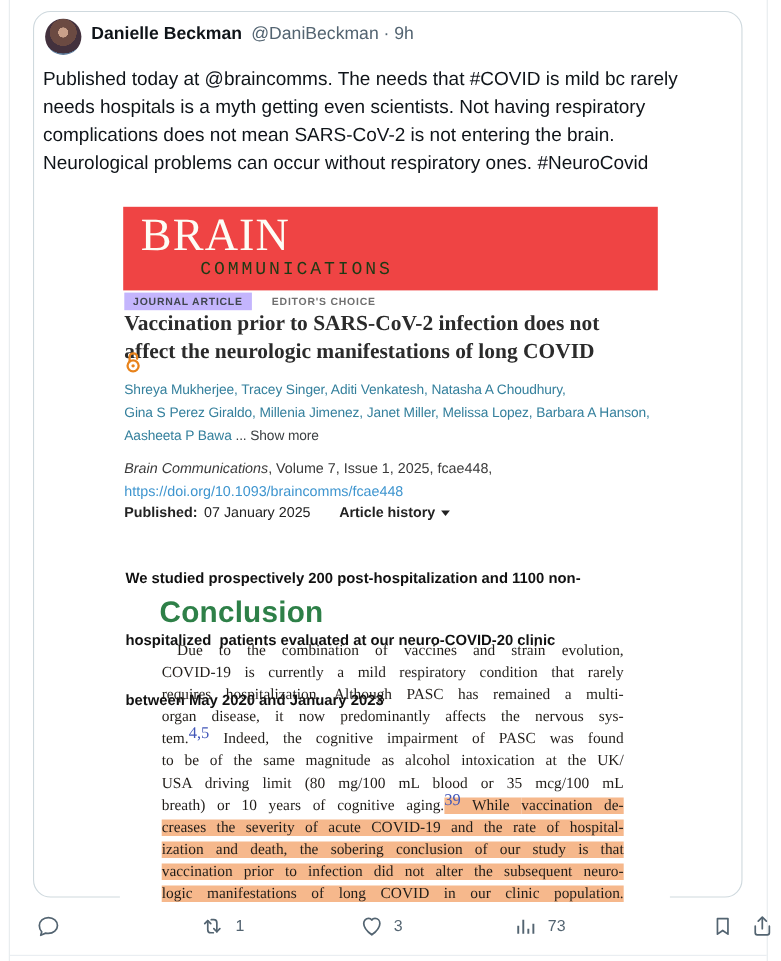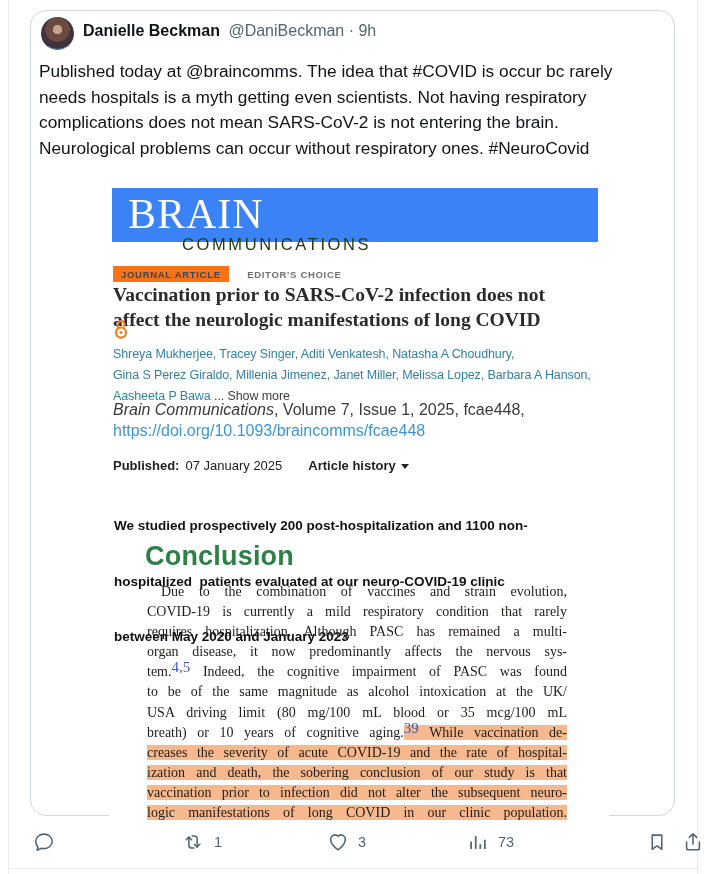--- a/index.html
+++ b/index.html
@@ -12,31 +12,31 @@
   
   .card{position:absolute;left:30px;top:10px;width:645px;height:806px;border:1px solid #cfd9de;border-radius:16px;background:#fff;box-sizing:border-box;}
   .avatar{position:absolute;left:10px;top:6px;width:33px;height:33px;border-radius:50%;
     background:radial-gradient(circle at 50% 38%, #c9a08a 0 17%, #6b4a42 18% 46%, #43313d 47% 72%, #5d7a99 73%);}
   .tw-header{position:absolute;left:52px;top:11px;font-size:16px;white-space:nowrap;}
   .tw-name{font-weight:bold;color:#0f1419;}
   .tw-handle{color:#536471;margin-left:4px;font-weight:normal;}
   .tw-text{position:absolute;left:8px;top:48px;width:628px;color:#0f1419;font-size:17.3px;line-height:25.5px;}
   
   .article{position:absolute;left:78px;top:176px;width:500px;height:642px;background:#fff;}
-  .banner{position:absolute;left:3px;top:1px;width:486px;height:54px;background:#3b82f6;}
+  .banner{position:absolute;left:3px;top:1px;width:486px;height:76px;background:#ef4444;}
   .brain{position:absolute;left:16px;top:2px;font-family:"Liberation Serif",serif;font-size:42px;color:#fdfdf6;letter-spacing:1px;}
-  .comms{position:absolute;left:70px;top:47px;font-family:Liberation Sans, sans-serif;font-size:16.5px;color:#1d3a14;letter-spacing:2.6px;}
+  .comms{position:absolute;left:70px;top:47px;font-family:Liberation Mono, monospace;font-size:16.5px;color:#1d3a14;letter-spacing:2.6px;}
   .badge-row{position:absolute;left:4px;top:77px;height:16px;white-space:nowrap;}
-  .ja-badge{display:inline-block;background:#f97316;color:#40454f;font-size:9.5px;font-weight:bold;letter-spacing:.7px;padding:3px 8px 2px 8px;}
+  .ja-badge{display:inline-block;background:#c4b5fd;color:#40454f;font-size:9.5px;font-weight:bold;letter-spacing:.7px;padding:3px 8px 2px 8px;}
   .ec-label{display:inline-block;color:#707070;font-size:9.5px;font-weight:bold;letter-spacing:.7px;margin-left:14px;}
   .a-title{position:absolute;left:4px;top:95px;font-family:"Liberation Serif",serif;font-weight:bold;font-size:19.5px;line-height:25px;color:#2b2b2b;white-space:nowrap;}
   .oa-icon{position:absolute;left:4px;top:132px;}
   .authors{position:absolute;left:4px;top:157px;font-size:12.5px;line-height:21px;color:#35809d;white-space:nowrap;letter-spacing:-.1px;}
   .show-more{color:#3c4043;margin-top:24px;}
-  .citation{position:absolute;left:4px;top:212px;font-size:16px;line-height:21px;color:#3a3a3a;white-space:nowrap;}
+  .citation{position:absolute;left:4px;top:228px;font-size:13px;line-height:21px;color:#3a3a3a;white-space:nowrap;}
   .doi{color:#3e95cf;}
   .pub-row{position:absolute;left:4px;top:271px;font-size:13px;color:#222;white-space:nowrap;}
   .pub-label{font-weight:bold;margin-right:6px;margin-top:16px;}
   .hist-label{font-weight:bold;margin-left:26px;}
   .caret{display:inline-block;width:0;height:0;border-left:4px solid transparent;border-right:4px solid transparent;border-top:5px solid #222;margin-left:5px;vertical-align:1px;}
   .statement{position:absolute;left:5px;top:293px;font-weight:bold;font-size:13.5px;line-height:18.5px;color:#111;white-space:pre-wrap;}
   .concl-h{position:absolute;left:36px;top:354px;font-weight:bold;font-size:27px;color:#2e8048;letter-spacing:.2px;}
   .para{position:absolute;left:38px;top:395px;width:420px;font-family:"Liberation Serif",serif;font-size:14px;line-height:20.1px;color:#211d19;}
   .cl{text-align:justify;text-align-last:justify;}
   .cl.indent{padding-left:14px;}
@@ -54,21 +54,21 @@
 <div class="rail rail-left"></div>
 <div class="rail rail-right"></div>
 
 <div class="card">
   <div class="avatar"></div>
   <div class="tw-header">
     <span class="tw-name">Danielle Beckman</span>
     <span class="tw-handle">@DaniBeckman · 9h</span>
   </div>
   <div class="tw-text">
-    <div>Published today at @braincomms. The idea that #COVID is occur bc rarely</div>
+    <div>Published today at @braincomms. The needs that #COVID is mild bc rarely</div>
     <div>needs hospitals is a myth getting even scientists. Not having respiratory</div>
     <div>complications does not mean SARS-CoV-2 is not entering the brain.</div>
     <div>Neurological problems can occur without respiratory ones. #NeuroCovid</div>
   </div>
 
   <div class="article">
     <div class="banner">
       <div class="brain">BRAIN</div>
       <div class="comms">COMMUNICATIONS</div>
     </div>
@@ -94,21 +94,21 @@
     </div>
     <div class="citation">
       <div><em>Brain Communications</em><span>, Volume 7, Issue 1, 2025, fcae448,</span></div>
       <div class="doi">https://doi.org/10.1093/braincomms/fcae448</div>
     </div>
     <div class="pub-row">
       <span class="pub-label">Published:</span><span>07 January 2025</span><span class="hist-label">Article history</span><span class="caret"></span>
     </div>
     <div class="statement">
       <div>We studied prospectively 200 post-hospitalization and 1100 non-</div>
-      <div>hospitalized  patients evaluated at our neuro-COVID-19 clinic</div>
+      <div>hospitalized  patients evaluated at our neuro-COVID-20 clinic</div>
       <div>between May 2020 and January 2023</div>
     </div>
     <div class="concl-h">Conclusion</div>
     <div class="para">
       <div class="cl indent">Due to the combination of vaccines and strain evolution,</div>
       <div class="cl">COVID-19 is currently a mild respiratory condition that rarely</div>
       <div class="cl">requires hospitalization. Although PASC has remained a multi-</div>
       <div class="cl">organ disease, it now predominantly affects the nervous sys-</div>
       <div class="cl"><span>tem.</span><sup>4,5</sup><span> Indeed, the cognitive impairment of PASC was found</span></div>
       <div class="cl">to be of the same magnitude as alcohol intoxication at the UK/</div>

